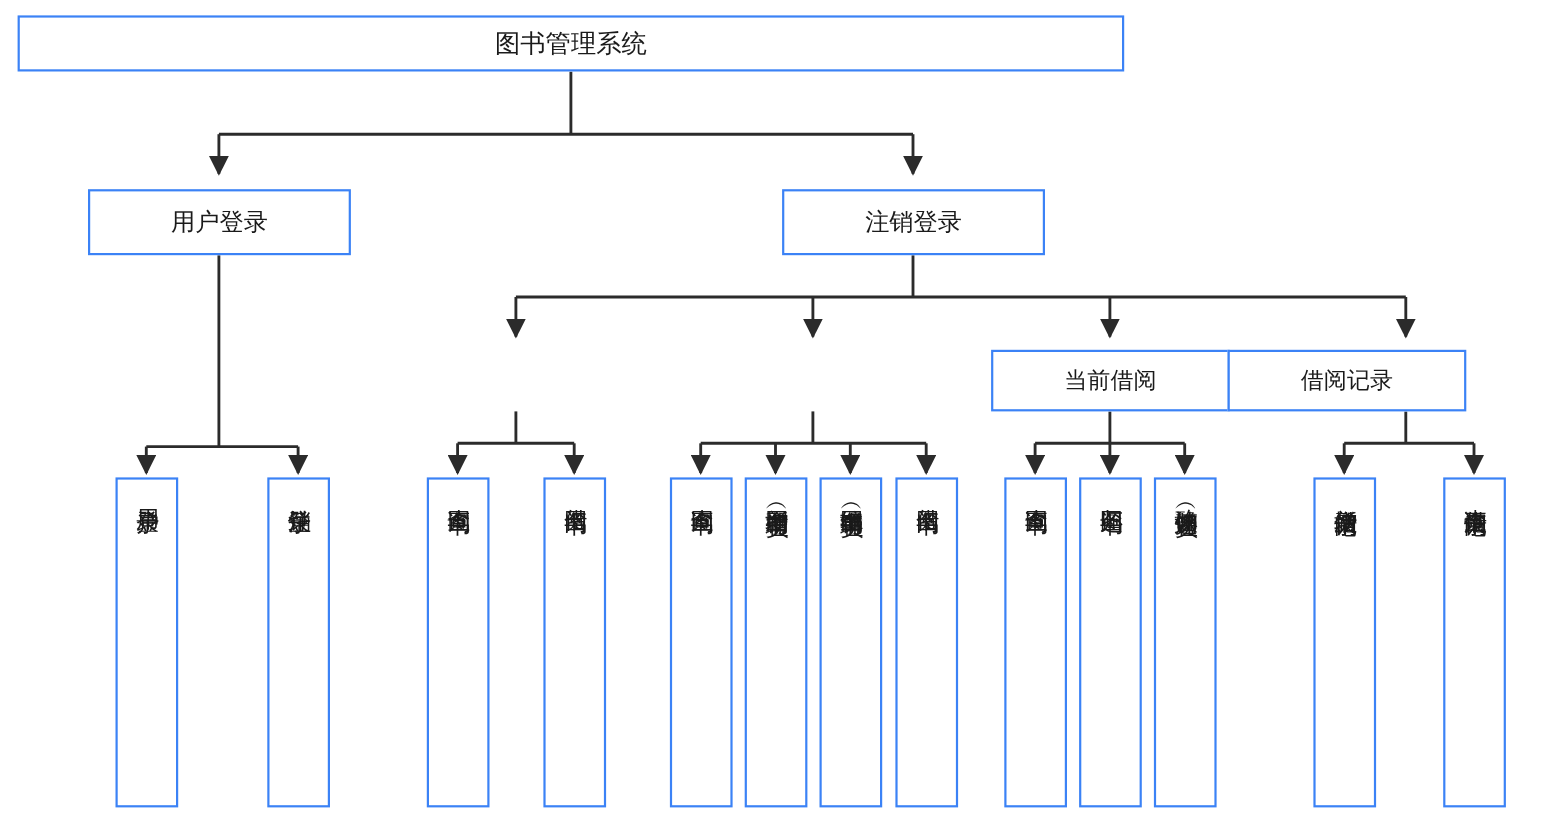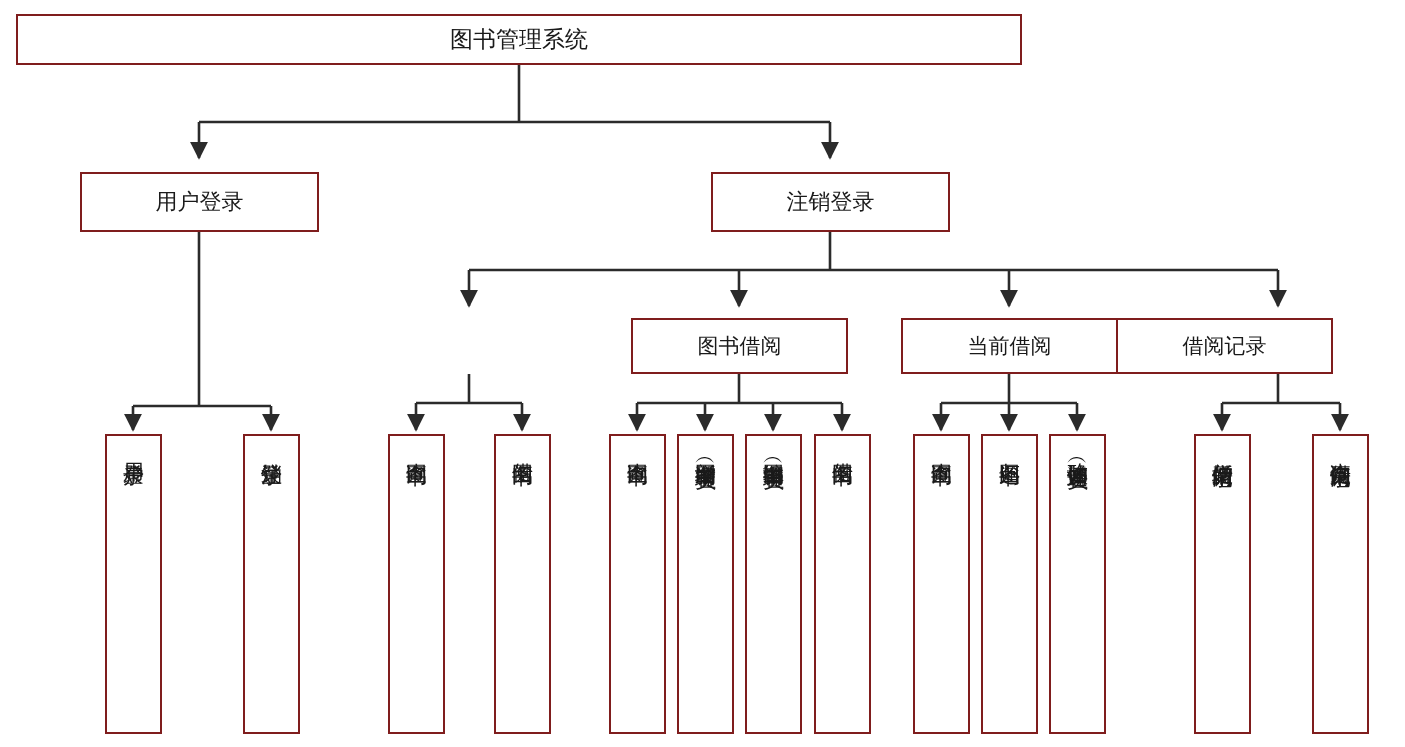--- a/index.html
+++ b/index.html
@@ -18,21 +18,21 @@
     position:absolute;
     left:0; top:0;
     width:1405px;
     height:747px;
     pointer-events:none;
   }
   .node{
     position:absolute;
     box-sizing:border-box;
     background:#ffffff;
-    border:2px solid #7f1d1d;
+    border:2px solid #3b82f6;
     display:flex;
     align-items:center;
     justify-content:center;
     color:#1a1a1a;
   }
   .node.root{ font-size:23px; }
   .node.lvl1{ font-size:22px; }
   .node.lvl2{ font-size:21px; }
   .node.leaf{
     font-size:21px;
@@ -118,23 +118,20 @@
     <span class="htext">图书管理系统</span>
   </div>
 
   <div class="node lvl1" style="left:80px; top:172px; width:239px; height:60px;">
     <span class="htext">用户登录</span>
   </div>
   <div class="node lvl1" style="left:711px; top:172px; width:239px; height:60px;">
     <span class="htext">注销登录</span>
   </div>
 
-  <div class="node lvl2" style="left:631px; top:318px; width:217px; height:56px;">
-    <span class="htext">图书借阅</span>
-  </div>
   <div class="node lvl2" style="left:901px; top:318px; width:217px; height:56px;">
     <span class="htext">当前借阅</span>
   </div>
   <div class="node lvl2" style="left:1116px; top:318px; width:217px; height:56px;">
     <span class="htext">借阅记录</span>
   </div>
 
   <div class="node leaf" style="left:105px; top:434px; width:57px; height:300px;">
     <span class="vtext">用户登录</span>
   </div>

